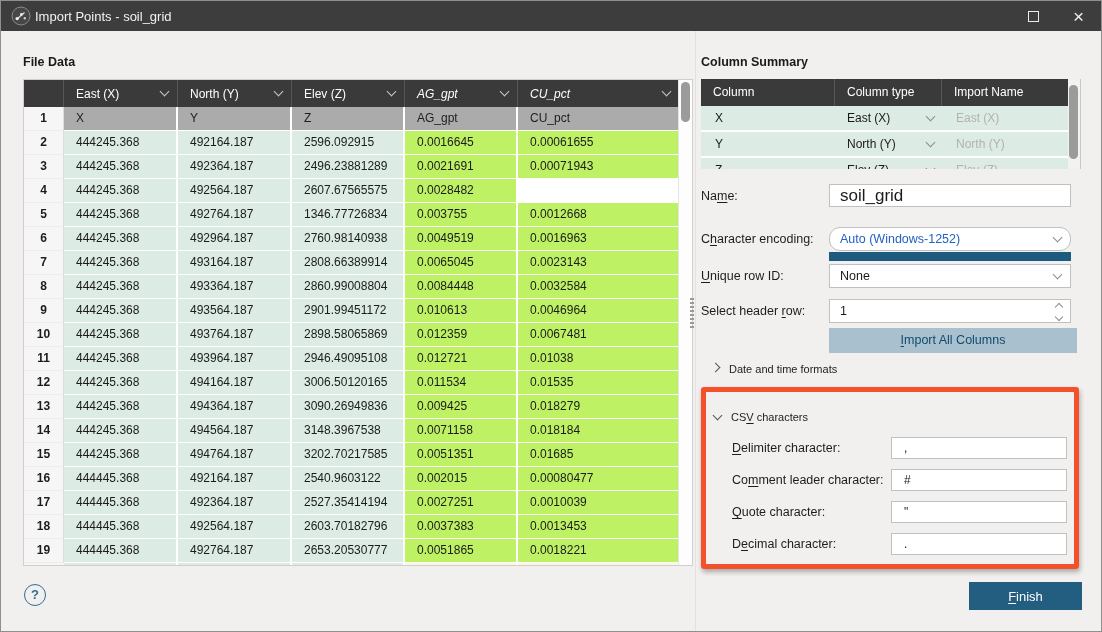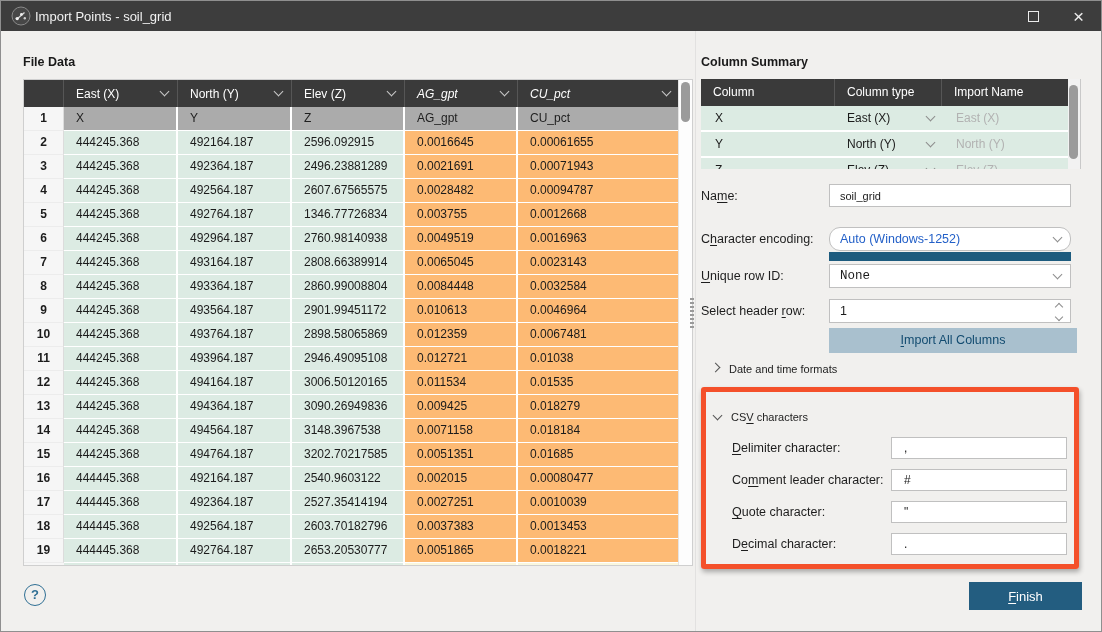--- a/index.html
+++ b/index.html
@@ -28,21 +28,21 @@
   .fd-header { display:flex; height:27px; background:#3a3a3a; width:656px; }
   .fd-hcell { display:flex; align-items:center; justify-content:space-between; color:#fff; font-size:12px; padding:0 9px 0 12px; border-right:1px solid #565656; }
   .fd-hcell.it { font-style:italic; }
   .fd-hnum { width:40px; border-right:1px solid #565656; }
   .c0,.c1 { width:114px; } .c2,.c3 { width:113px; } .c4 { width:162px; }
   .fd-hcell.c0{width:114px}.fd-hcell.c1{width:114px}.fd-hcell.c2{width:113px}.fd-hcell.c3{width:113px}.fd-hcell.c4{width:162px}
   .fd-row { display:flex; height:24px; width:656px; }
   .fd-num { width:40px; background:#f6f6f6; border-right:1px solid #dcdcdc; border-bottom:1px solid #ececec; text-align:center; line-height:23px; font-size:12px; font-weight:bold; color:#1c1c1c; }
   .fd-cell { padding-left:12px; line-height:23px; font-size:12px; color:#1b1b1b; border-right:2px solid #fff; border-bottom:1px solid #fff; overflow:hidden; white-space:nowrap; }
   .fd-cell.c0,.fd-cell.c1,.fd-cell.c2 { background:#dcebe3; }
-  .fd-cell.c3,.fd-cell.c4 { background:#fdba74; }
+  .fd-cell.c3,.fd-cell.c4 { background:#bef264; }
   .fd-row.is-hdr .fd-cell { background:#ababab; color:#1e1e1e; }
   .fd-partial { display:flex; height:6px; width:656px; }
   .fd-partial span:nth-child(1){width:40px;background:#f6f6f6;}
   .fd-partial span:nth-child(2),.fd-partial span:nth-child(3),.fd-partial span:nth-child(4){background:#dcebe3;border-right:2px solid #fff;}
   .fd-partial span:nth-child(2){width:114px}.fd-partial span:nth-child(3){width:114px}.fd-partial span:nth-child(4){width:113px}
   .fd-partial span:nth-child(5){width:113px;background:#faf7dd;border-right:2px solid #fff;}
   .fd-partial span:nth-child(6){width:162px;background:#faf7dd;}
   .fd-scroll { position:absolute; right:0; top:0; bottom:0; width:14px; background:#fdfdfd; border-left:1px solid #e4e4e4; }
   .fd-scroll .thumb { position:absolute; left:2px; top:2px; width:9px; height:40px; background:#9b9b9b; border-radius:5px; }
 
@@ -60,21 +60,21 @@
   .cs-row { display:flex; height:26px; width:368px; background:#dcebe3; border-bottom:2px solid #fff; }
   .cs-c0 { width:134px; padding-left:14px; line-height:24px; font-size:12px; color:#1b1b1b; }
   .cs-c1 { width:107px; display:flex; align-items:center; justify-content:space-between; padding:0 8px 0 12px; font-size:12px; color:#1b1b1b; }
   .cs-c2 { width:127px; padding-left:14px; line-height:24px; font-size:12px; color:#b2b2b2; }
   .cs-scroll { position:absolute; right:0; top:0; bottom:0; width:12px; background:#f2f2f2; }
   .cs-scroll .thumb { position:absolute; left:1px; top:6px; width:9px; height:74px; background:#9b9b9b; border-radius:5px; }
 
   
   .flabel { position:absolute; font-size:12.5px; color:#1d1d1d; }
   u { text-underline-offset:2px; }
-  .tinput { position:absolute; left:828px; width:242px; height:23px; border:1px solid #c0c0c0; background:#fff; font-family:"Liberation Sans",sans-serif; font-size:11px; color:#1b1b1b; padding-left:10px; }
+  .tinput { position:absolute; left:828px; width:242px; height:23px; border:1px solid #c0c0c0; background:#fff; font-family:"Liberation Sans",sans-serif; font-size:17px; color:#1b1b1b; padding-left:10px; }
   .selbox { position:absolute; left:828px; width:242px; height:24px; border:1px solid #c0c0c0; background:#fff; display:flex; align-items:center; justify-content:space-between; padding:0 9px 0 10px; font-size:12.5px; color:#1b1b1b; cursor:default; }
   .selbox .val-blue { color:#2360c8; }
   .enc-bar { position:absolute; left:828px; top:251px; width:242px; height:9px; background:#1d5b7e; }
   .spinbox { position:absolute; left:828px; top:298px; width:242px; height:24px; border:1px solid #c0c0c0; background:#fff; font-size:12.5px; color:#1b1b1b; }
   .spinbox .spin-val { position:absolute; left:10px; top:4px; }
   .spin-btns { position:absolute; right:5px; top:2px; width:12px; height:20px; display:flex; flex-direction:column; justify-content:space-between; align-items:center; }
   .spin-up { width:6px; height:6px; border-left:1.4px solid #8d8d8d; border-top:1.4px solid #8d8d8d; transform:rotate(45deg); margin-top:2px; }
   .spin-dn { width:6px; height:6px; border-right:1.4px solid #8d8d8d; border-bottom:1.4px solid #8d8d8d; transform:rotate(45deg); margin-bottom:2px; }
   .import-btn { position:absolute; left:828px; top:327px; width:248px; height:25px; background:#a9c0ce; border:none; font-family:"Liberation Sans",sans-serif; font-size:12.5px; color:#124b70; text-align:center; line-height:25px; cursor:default; }
   .disclosure { position:absolute; display:flex; align-items:center; gap:10px; font-size:11px; color:#1d1d1d; cursor:default; }
@@ -170,21 +170,20 @@
           <div class="fd-cell c2">2496.23881289</div>
           <div class="fd-cell c3">0.0021691</div>
           <div class="fd-cell c4">0.00071943</div>
         </div>
         <div class="fd-row">
           <div class="fd-num">4</div>
           <div class="fd-cell c0">444245.368</div>
           <div class="fd-cell c1">492564.187</div>
           <div class="fd-cell c2">2607.67565575</div>
           <div class="fd-cell c3">0.0028482</div>
-          <div class="fd-cell c4">0.00094787</div>
         </div>
         <div class="fd-row">
           <div class="fd-num">5</div>
           <div class="fd-cell c0">444245.368</div>
           <div class="fd-cell c1">492764.187</div>
           <div class="fd-cell c2">1346.77726834</div>
           <div class="fd-cell c3">0.003755</div>
           <div class="fd-cell c4">0.0012668</div>
         </div>
         <div class="fd-row">
@@ -357,21 +356,21 @@
   <input class="tinput" style="top: 183px;" value="soil_grid">
 
   <div class="flabel" style="left:700px; top:231px;">C<u>h</u>aracter encoding:</div>
   <div class="selbox" style="top:226px;border-radius:11px;">
     <span class="val-blue">Auto (Windows-1252)</span>
     <span class="chev"></span>
   </div>
   <div class="enc-bar"></div>
 
   <div class="flabel" style="left:700px; top:268px;"><u>U</u>nique row ID:</div>
-  <div class="selbox" style="top:263px;font-family:Liberation Mono, monospace;">
+  <div class="selbox" style="top:263px;">
     <span>None</span>
     <span class="chev"></span>
   </div>
 
   <div class="flabel" style="left:700px; top:303px;">Select header <u>r</u>ow:</div>
   <div class="spinbox">
     <span class="spin-val">1</span>
     <span class="spin-btns">
       <span class="spin-up"></span>
       <span class="spin-dn"></span>

